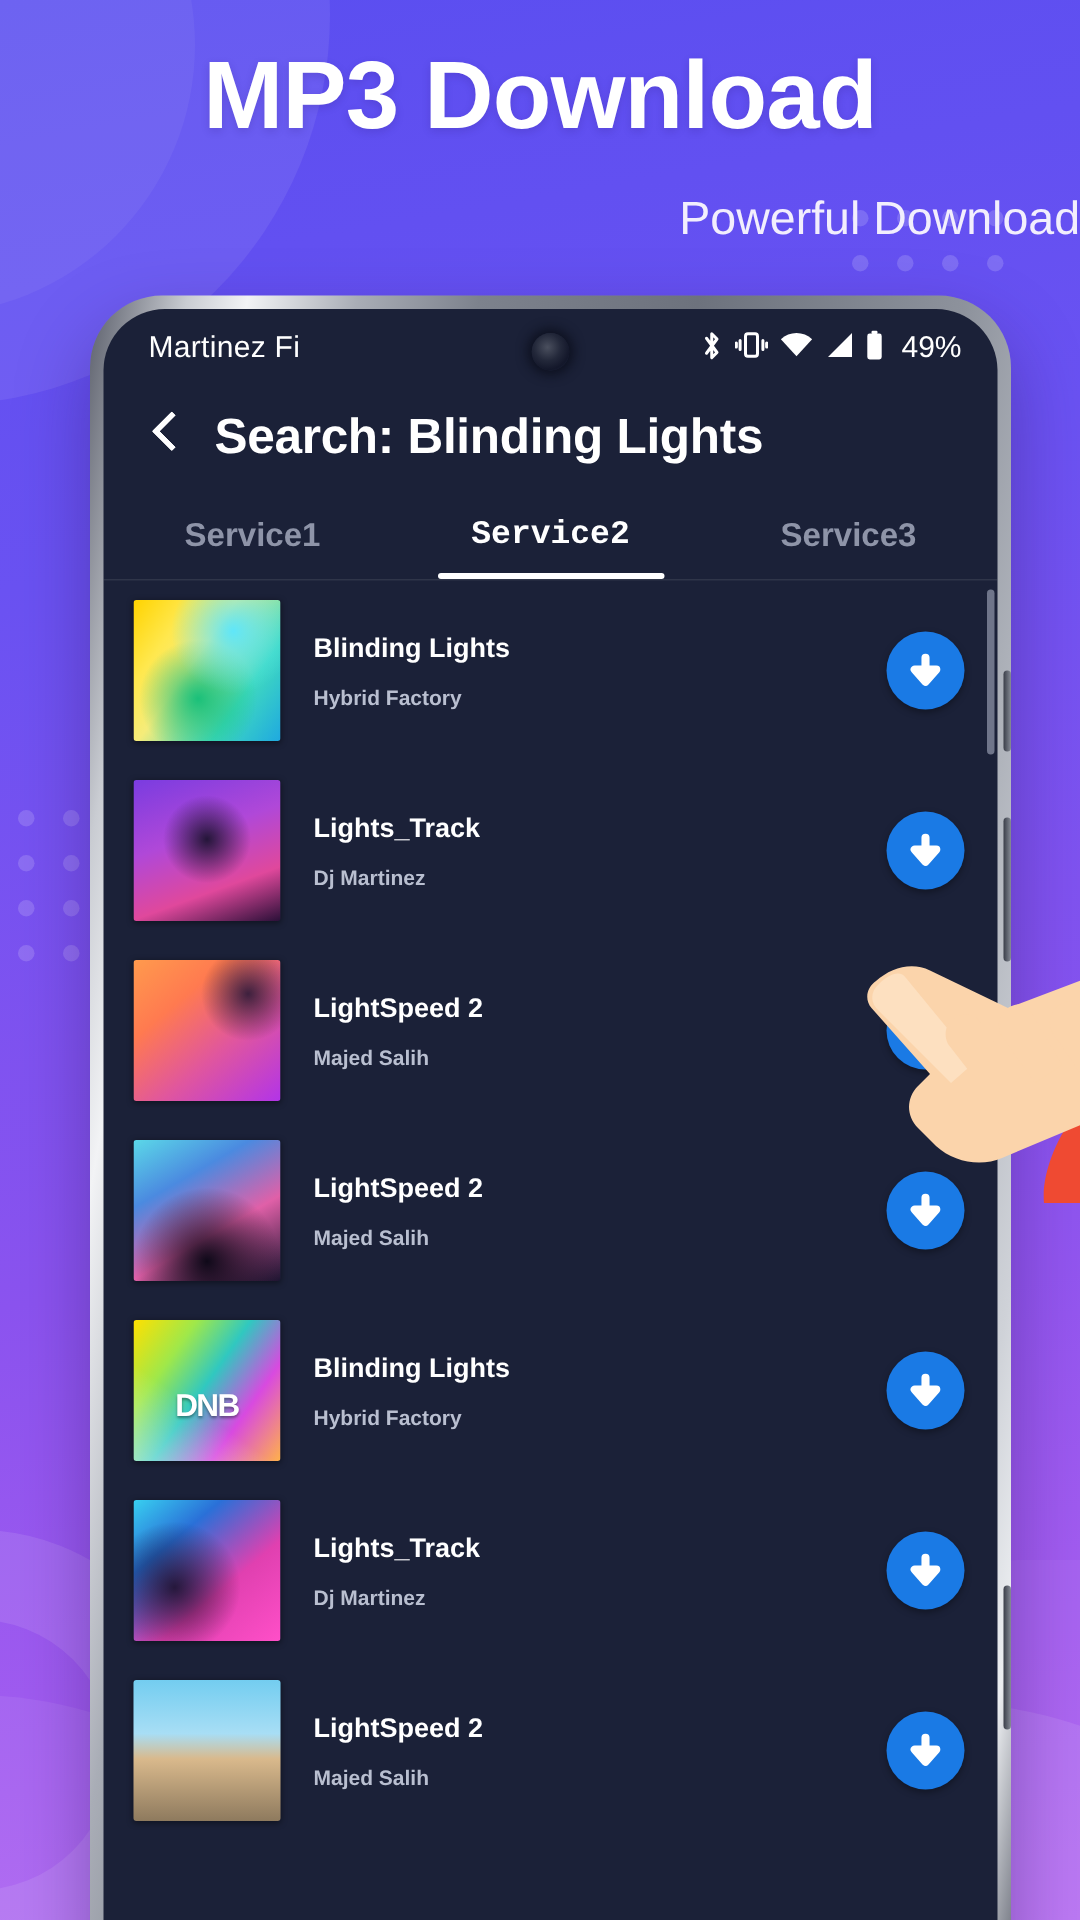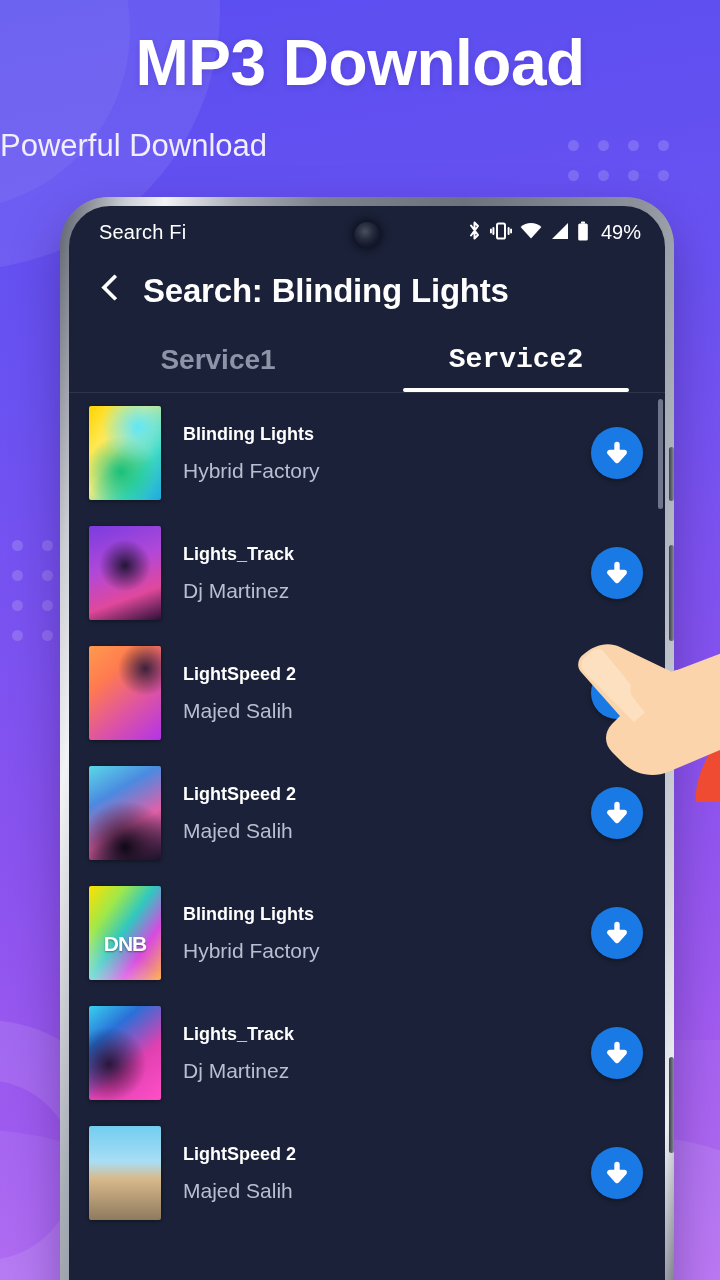--- a/index.html
+++ b/index.html
@@ -87,21 +87,21 @@
     text-align: center;
     color: #ffffff;
     font-size: 64px;
     font-weight: 700;
     letter-spacing: -0.5px;
     text-shadow: 0 2px 6px rgba(40,20,110,0.18);
   }
   .promo-sub {
     position: absolute;
     left: 0; right: 0; top: 128px;
-    text-align: left;
+    text-align: right;
     color: #f2eefd;
     font-size: 31px;
     font-weight: 400;
   }
 
   
   #phone {
     position: absolute;
     left: 60px;
     top: 197px;
@@ -197,21 +197,21 @@
 
   
   .tabs {
     display: flex;
     border-bottom: 1px solid rgba(255,255,255,0.09);
   }
   .tab {
     flex: 1 1 0;
     text-align: center;
     padding: 12px 0 16px 0;
-    font-size: 28px;
+    font-size: 22px;
     font-weight: 700;
     color: #8e94a8;
     position: relative;
     cursor: pointer;
   }
   .tab.active { color: #ffffff; font-family: Liberation Mono, monospace; }
   .tab.active::after {
     content: "";
     position: absolute;
     left: 12%; right: 12%;
@@ -228,41 +228,41 @@
     overflow: hidden;
   }
   .track-row {
     display: flex;
     align-items: center;
     height: 120px;
     padding: 0 22px 0 20px;
     gap: 22px;
   }
   .thumb {
-    width: 72px; height: 94px;
+    width: 98px; height: 94px;
     flex: 0 0 auto;
     border-radius: 2px;
     background-size: cover;
     box-shadow: 0 1px 4px rgba(0,0,0,0.45);
   }
   .meta { flex: 1 1 auto; min-width: 0; }
   .track-title {
     color: #ffffff;
     font-size: 18px;
     font-weight: 700;
     line-height: 1.25;
     white-space: nowrap;
     overflow: hidden;
     text-overflow: ellipsis;
   }
   .track-artist {
     margin-top: 14px;
     color: #b9bfd0;
-    font-size: 21px;
-    font-weight: 400;
+    font-size: 14px;
+    font-weight: 700;
     white-space: nowrap;
     overflow: hidden;
     text-overflow: ellipsis;
   }
   .dl-btn {
     flex: 0 0 auto;
     width: 52px; height: 52px;
     border-radius: 50%;
     background: #1a7ae5;
     display: flex;
@@ -369,21 +369,21 @@
   <div class="promo-sub">Powerful Download</div>
 
   <div id="phone">
     <div class="side-btn b1"></div>
     <div class="side-btn b2"></div>
     <div class="side-btn b3"></div>
 
     <div id="screen">
 
       <div class="statusbar">
-        <div class="carrier">Search Fi</div>
+        <div class="carrier">Martinez Fi</div>
         <div class="punch-hole"></div>
         <div class="status-right">
           <span class="glyph">
             <svg width="15" height="21" viewBox="0 0 15 21">
                 <path d="M4 5.5 11 15 7.5 18.5V2.5L11 6 4 15.5" fill="none" stroke="#fff" stroke-width="2" stroke-linejoin="round" stroke-linecap="round"></path>
               </svg>
           </span>
           <span class="glyph">
             <svg width="22" height="20" viewBox="0 0 22 20">
               <rect x="7" y="2.5" width="8" height="15" rx="1.6" fill="none" stroke="#fff" stroke-width="2"></rect>
@@ -411,20 +411,21 @@
       </div>
 
       <div class="appbar">
         <div class="back-chevron"></div>
         <div class="appbar-title">Search: Blinding Lights</div>
       </div>
 
       <div class="tabs">
         <div class="tab">Service1</div>
         <div class="tab active">Service2</div>
+        <div class="tab">Service3</div>
       </div>
 
       <div class="track-list">
 
         <div class="track-row">
           <div class="thumb art0"></div>
           <div class="meta">
             <div class="track-title">Blinding Lights</div>
             <div class="track-artist">Hybrid Factory</div>
           </div>

